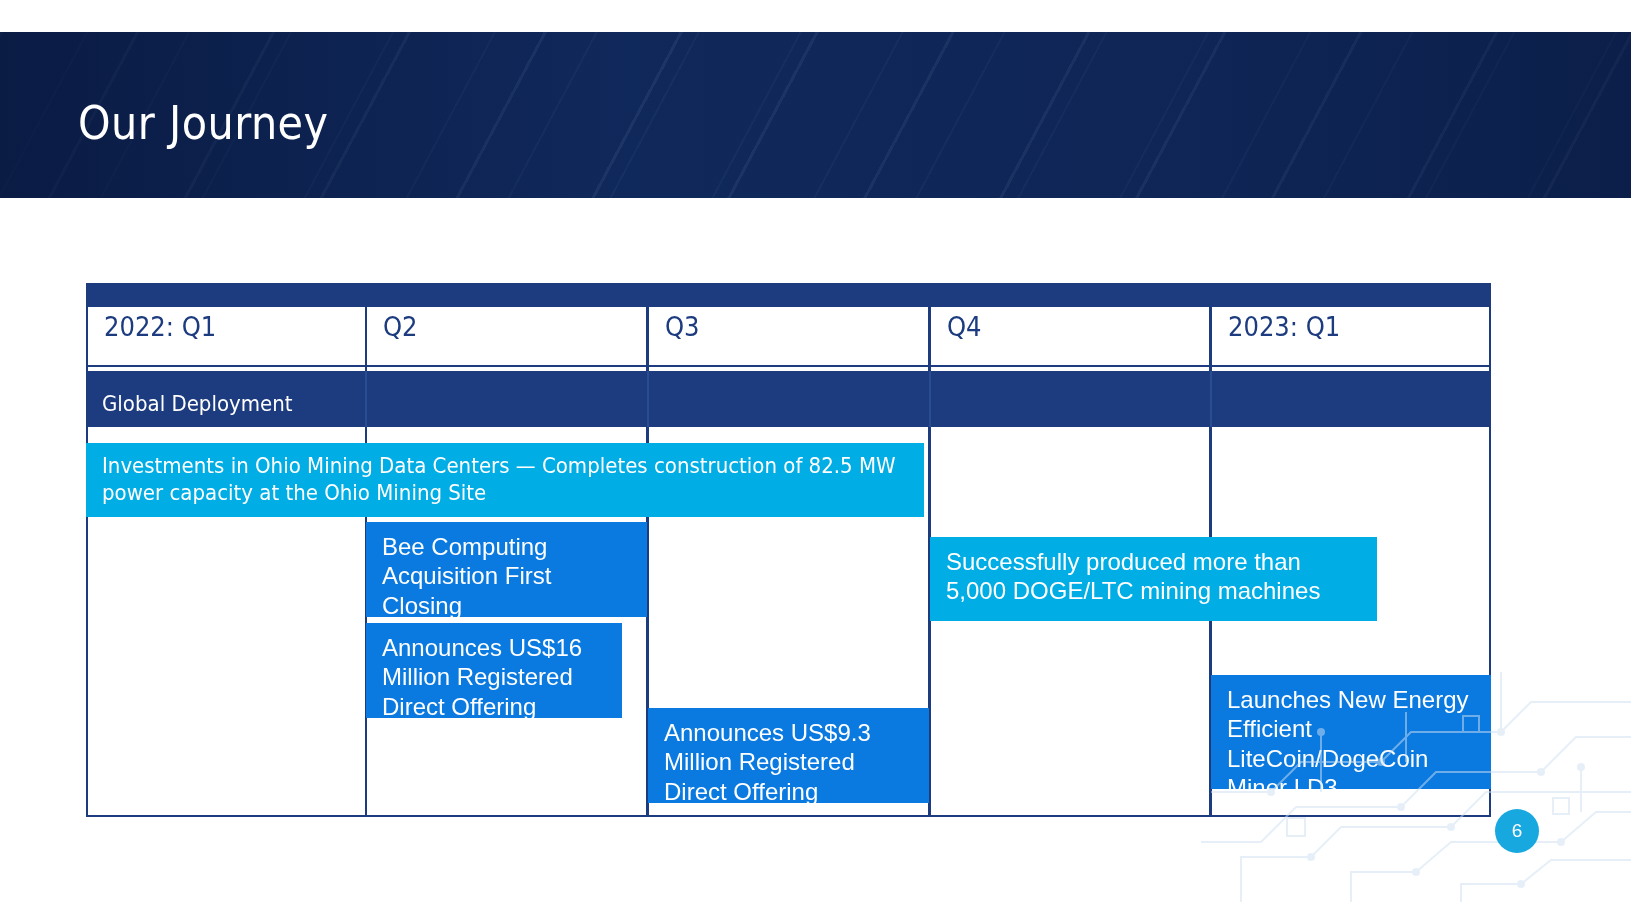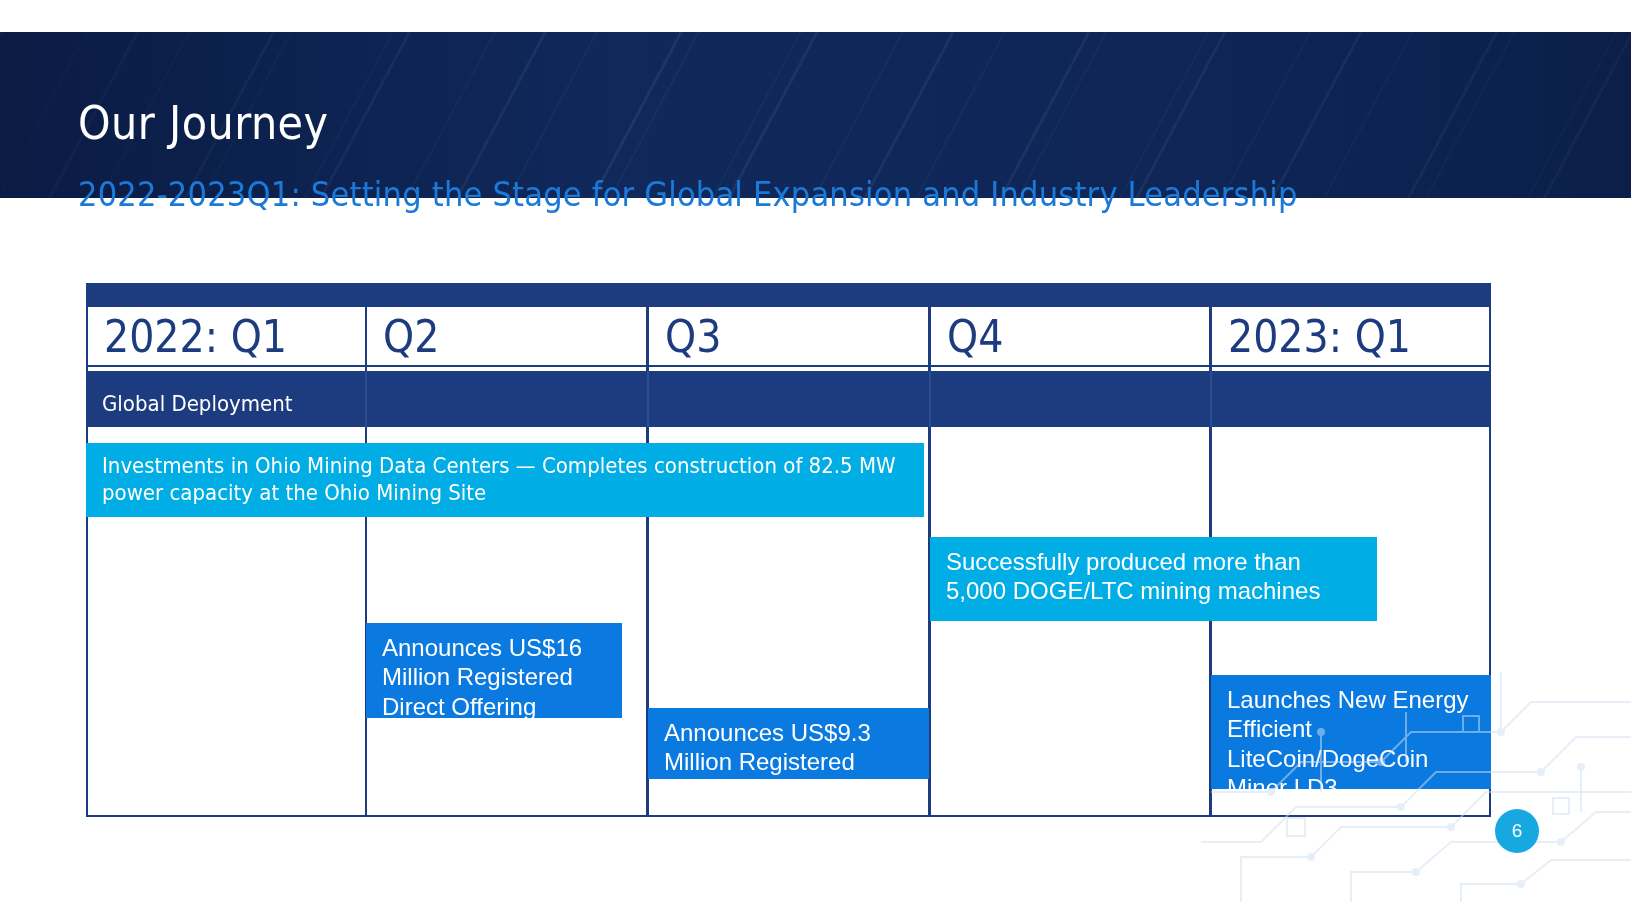--- a/index.html
+++ b/index.html
@@ -42,21 +42,21 @@
 
   
   .tbl{position:absolute;left:86px;top:283px;width:1405px;height:534px;}
   .topstrip{position:absolute;left:0;top:0;width:100%;height:24px;background:#1d3c7f;}
 
   .grid{position:absolute;left:0;top:24px;width:100%;height:510px;}
   .col{position:absolute;top:0;height:100%;box-sizing:border-box;
        border-left:2px solid #1d3c7f;border-right:2px solid #1d3c7f;border-bottom:2px solid #1d3c7f;}
   .hcell{position:absolute;left:0;top:0;width:100%;height:60px;box-sizing:border-box;
          border-bottom:2px solid #1d3c7f;background:#ffffff;}
-  .hcell span{position:absolute;left:16px;top:4px;color:#1d3c7f;font-size:44px;
+  .hcell span{position:absolute;left:16px;top:4px;color:#1d3c7f;font-size:27px;
               font-family:"DejaVu Sans",sans-serif;font-stretch:condensed;font-weight:400;
               white-space:nowrap;}
 
   
   .navyband{position:absolute;left:86px;top:371px;width:1405px;height:56px;background:#1d3c7f;}
   .navyband .lbl{position:absolute;left:16px;top:20px;color:#ffffff;font-size:22px;
                  font-family:"DejaVu Sans",sans-serif;font-stretch:condensed;white-space:nowrap;}
   .navyband .vsep{position:absolute;top:0;width:2px;height:100%;background:#2a4d92;}
 
   
@@ -86,21 +86,20 @@
 
 <div class="slide">
 
   <div class="hero">
     <div class="hero-bg"></div>
     <div class="hero-bg2"></div>
     <div class="hero-vig"></div>
     <div class="hero-title">Our Journey</div>
   </div>
 
-  <div class="subtitle">2022-2023Q1: Setting the Stage for Global Expansion and Industry Leadership</div>
 
   <div class="tbl">
     <div class="topstrip"></div>
     <div class="grid" id="grid">
         <div class="col" style="left: 0px; width: 281px;">
           <div class="hcell">
             <span>2022: Q1</span>
           </div>
         </div>
         <div class="col" style="left: 279px; width: 283px;">
@@ -131,26 +130,29 @@
     <div class="vsep" style="left:561px"></div>
     <div class="vsep" style="left:843px"></div>
     <div class="vsep" style="left:1124px"></div>
     <div class="lbl">Global Deployment</div>
   </div>
 
   <div class="box cyan cond f22" style="left:86px;top:443px;width:838px;height:74px;">
     <div class="t">Investments in Ohio Mining Data Centers — Completes construction of 82.5 MW power capacity at the Ohio Mining Site</div>
   </div>
 
+  <div class="box blue f24" style="left:366px;top:522px;width:281px;height:95px;">
+    <div class="t">Bee Computing Acquisition First Closing</div>
+  </div>
 
   <div class="box blue f24" style="left:366px;top:623px;width:256px;height:95px;">
     <div class="t">Announces US$16 Million Registered Direct Offering</div>
   </div>
 
-  <div class="box blue f24" style="left:648px;top:708px;width:281px;height:71px;">
+  <div class="box blue f24" style="left:648px;top:708px;width:281px;height:95px;">
     <div class="t">Announces US$9.3 Million Registered Direct Offering</div>
   </div>
 
   <div class="box cyan f24" style="left:930px;top:537px;width:447px;height:84px;">
     <div class="t">Successfully produced more than 5,000 DOGE/LTC mining machines</div>
   </div>
 
   <div class="box blue f24" style="left:1211px;top:675px;width:280px;height:114px;">
     <div class="t">Launches New Energy Efficient LiteCoin/DogeCoin Miner LD3</div>
   </div>

